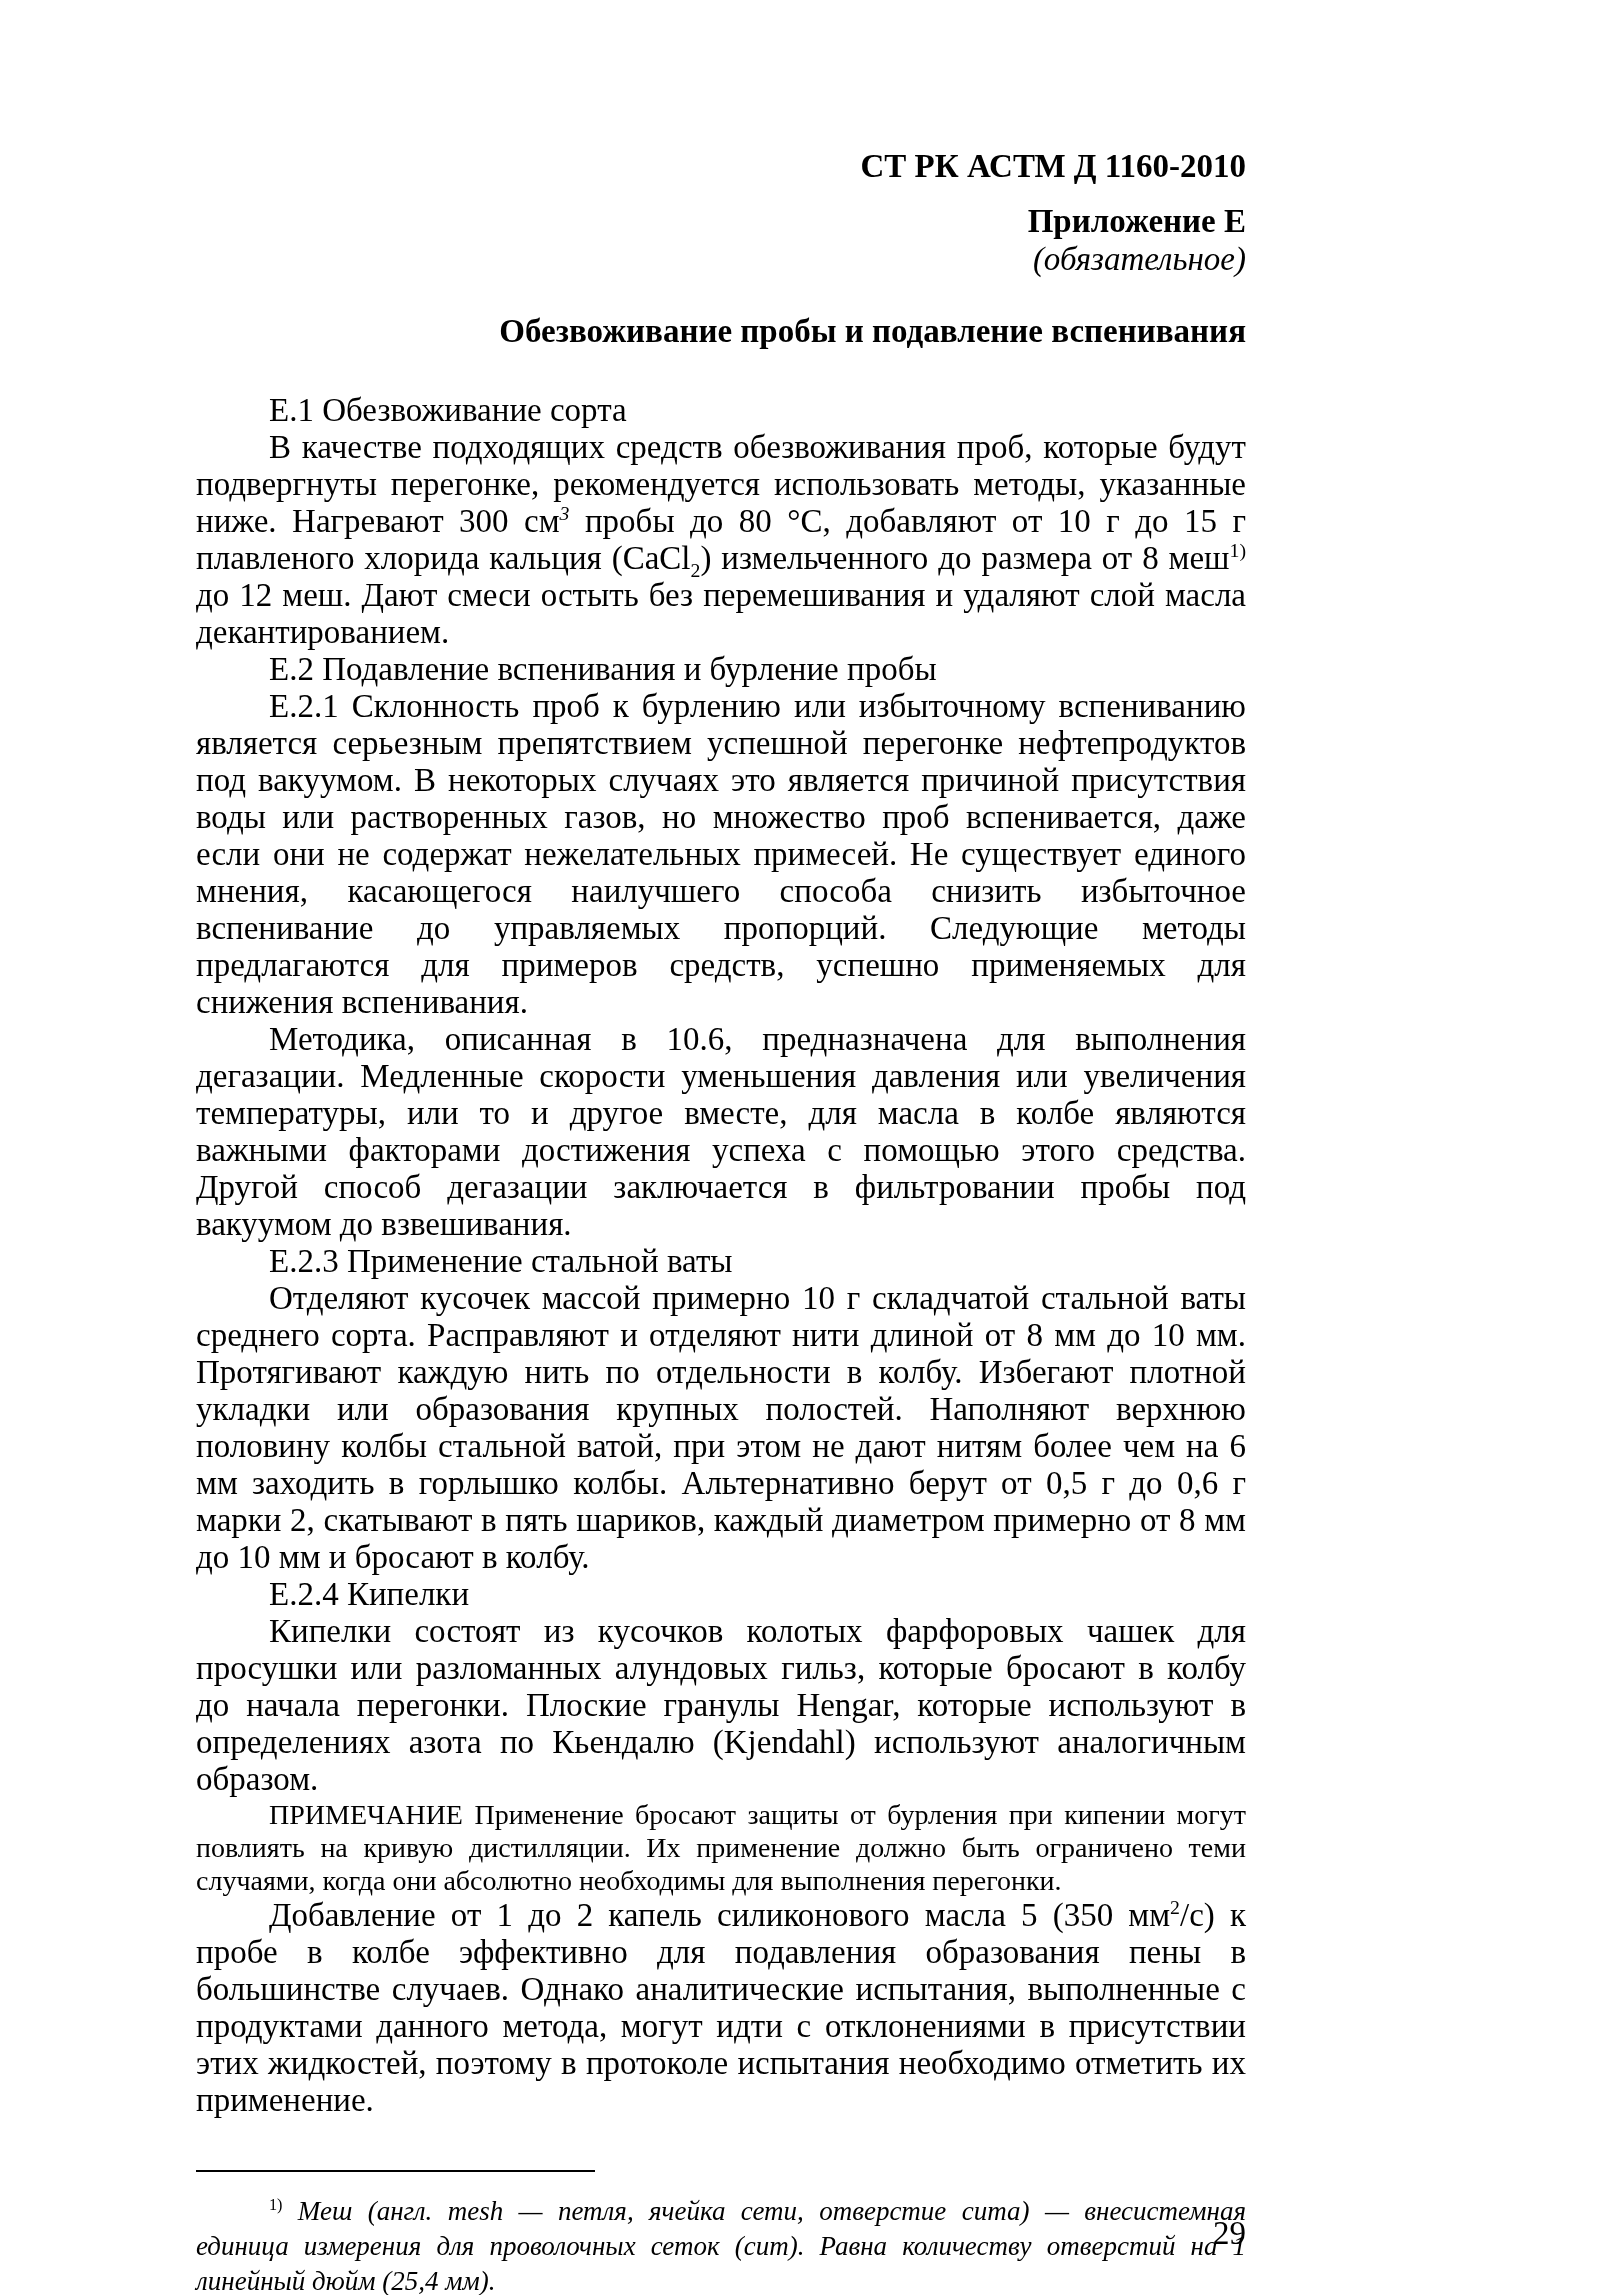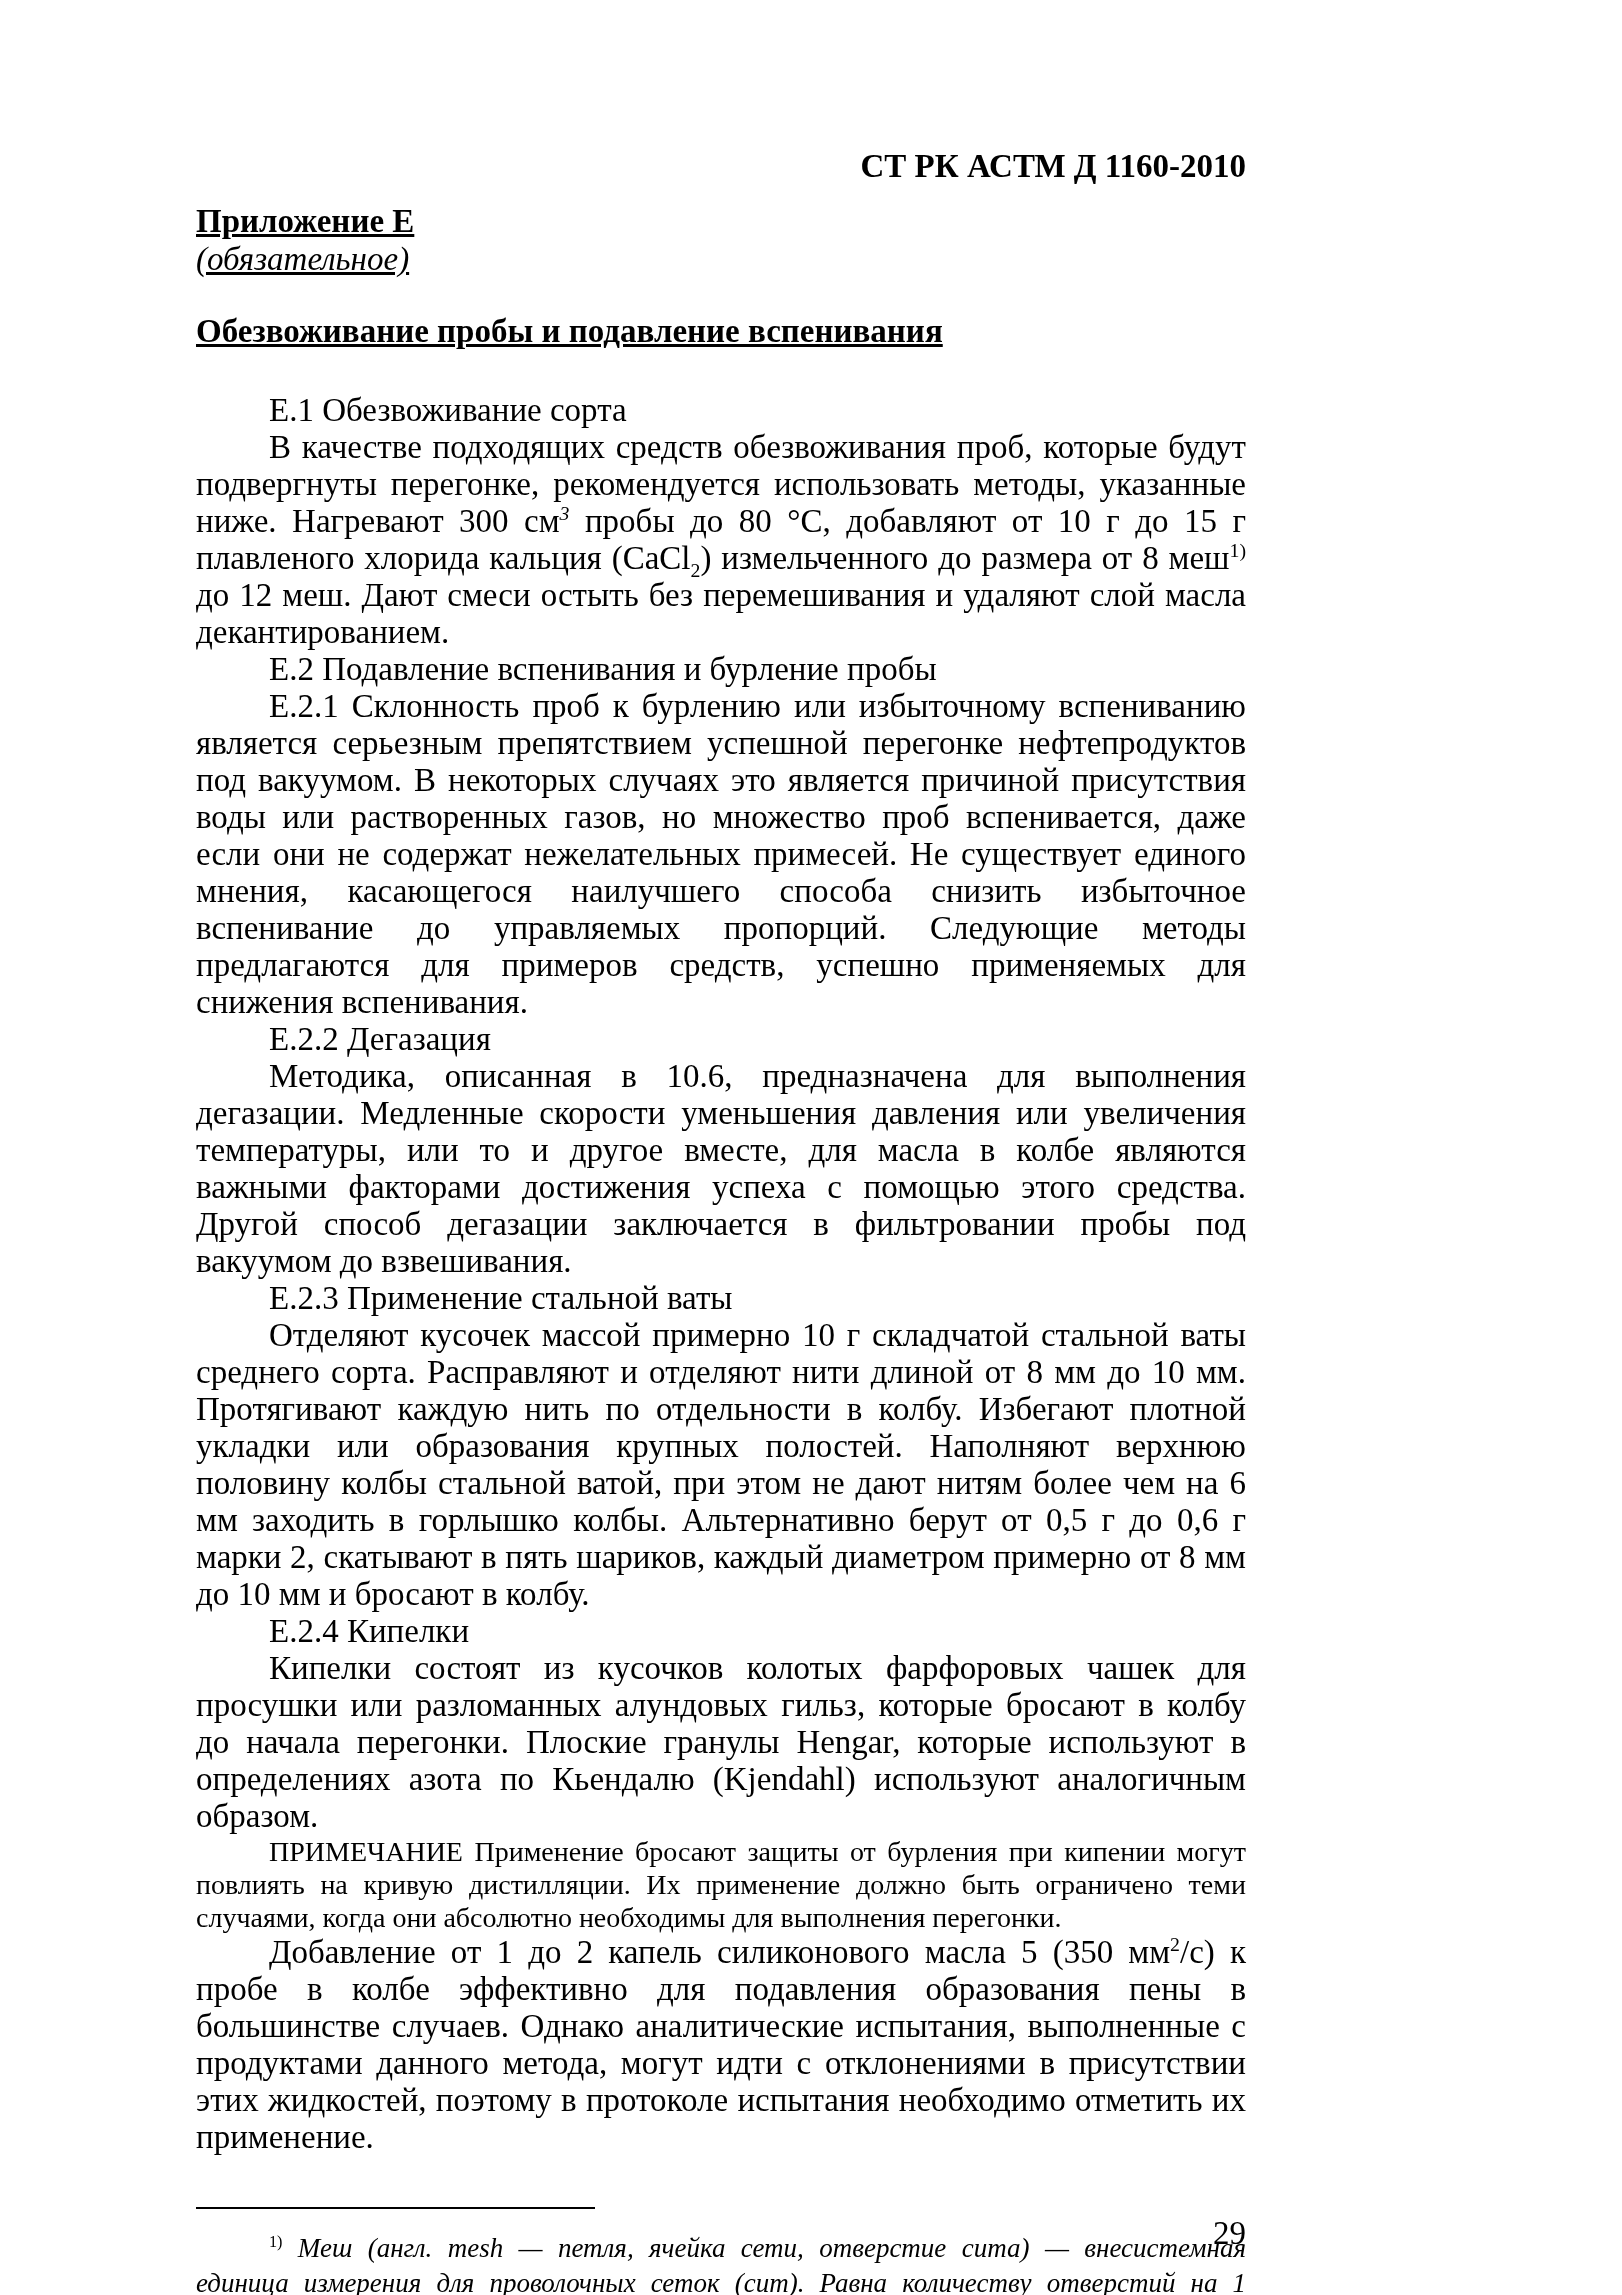--- a/index.html
+++ b/index.html
@@ -14,21 +14,21 @@
     width: 1400px; height: 2295px;
     padding: 147px 154px 0 196px;
     overflow: hidden;
   }
   .doc-code {
     text-align: right;
     font-weight: 700;
     font-size: 33px; line-height: 38px;
     margin-bottom: 17px;
   }
-  .center { text-align: left; font-size: 33px; line-height: 38px; text-decoration: underline; }
+  .center { text-align: right; font-size: 33px; line-height: 38px; }
   .bold { font-weight: 700; }
   .italic { font-style: italic; }
   .main-title { margin-top: 34px; margin-bottom: 42px; }
   #content p.para {
     margin: 0;
     font-size: 33px; line-height: 37px;
     text-align: justify;
     text-indent: 73px;
   }
   #content p.note {
@@ -62,21 +62,20 @@
 
   <div class="center italic">(обязательное)</div>
 
   <div class="center bold main-title">Обезвоживание пробы и подавление вспенивания</div>
 
   <div id="content">
       <p class="para"><span>Е.1 Обезвоживание сорта</span></p>
       <p class="para"><span>В качестве подходящих средств обезвоживания проб, которые будут подвергнуты перегонке, рекомендуется использовать методы, указанные ниже. Нагревают 300 см</span><sup class="italic">3</sup><span> пробы до 80 °С, добавляют от 10 г до 15 г плавленого хлорида кальция (CaCl</span><sub>2</sub><span>) измельченного до размера от 8 меш</span><sup>1)</sup><span> до 12 меш. Дают смеси остыть без перемешивания и удаляют слой масла декантированием.</span></p>
       <p class="para"><span>Е.2 Подавление вспенивания и бурление пробы</span></p>
       <p class="para"><span>Е.2.1 Склонность проб к бурлению или избыточному вспениванию является серьезным препятствием успешной перегонке нефтепродуктов под вакуумом. В некоторых случаях это является причиной присутствия воды или растворенных газов, но множество проб вспенивается, даже если они не содержат нежелательных примесей. Не существует единого мнения, касающегося наилучшего способа снизить избыточное вспенивание до управляемых пропорций. Следующие методы предлагаются для примеров средств, успешно применяемых для снижения вспенивания.</span></p>
-      <p class="para"><span>Е.2.2 Дегазация</span></p>
       <p class="para"><span>Методика, описанная в 10.6, предназначена для выполнения дегазации. Медленные скорости уменьшения давления или увеличения температуры, или то и другое вместе, для масла в колбе являются важными факторами достижения успеха с помощью этого средства. Другой способ дегазации заключается в фильтровании пробы под вакуумом до взвешивания.</span></p>
       <p class="para"><span>Е.2.3 Применение стальной ваты</span></p>
       <p class="para"><span>Отделяют кусочек массой примерно 10 г складчатой стальной ваты среднего сорта. Расправляют и отделяют нити длиной от 8 мм до 10 мм. Протягивают каждую нить по отдельности в колбу. Избегают плотной укладки или образования крупных полостей. Наполняют верхнюю половину колбы стальной ватой, при этом не дают нитям более чем на 6 мм заходить в горлышко колбы. Альтернативно берут от 0,5 г до 0,6 г марки 2, скатывают в пять шариков, каждый диаметром примерно от 8 мм до 10 мм и бросают в колбу.</span></p>
       <p class="para"><span>Е.2.4 Кипелки</span></p>
       <p class="para"><span>Кипелки состоят из кусочков колотых фарфоровых чашек для просушки или разломанных алундовых гильз, которые бросают в колбу до начала перегонки. Плоские гранулы Hengar, которые используют в определениях азота по Кьендалю (Kjendahl) используют аналогичным образом.</span></p>
       <p class="para note"><span>ПРИМЕЧАНИЕ Применение бросают защиты от бурления при кипении могут повлиять на кривую дистилляции. Их применение должно быть ограничено теми случаями, когда они абсолютно необходимы для выполнения перегонки.</span></p>
       <p class="para"><span>Добавление от 1 до 2 капель силиконового масла 5 (350 мм</span><sup>2</sup><span>/с) к пробе в колбе эффективно для подавления образования пены в большинстве случаев. Однако аналитические испытания, выполненные с продуктами данного метода, могут идти с отклонениями в присутствии этих жидкостей, поэтому в протоколе испытания необходимо отметить их применение.</span></p>
     </div>
 
   <hr class="footnote-sep">

